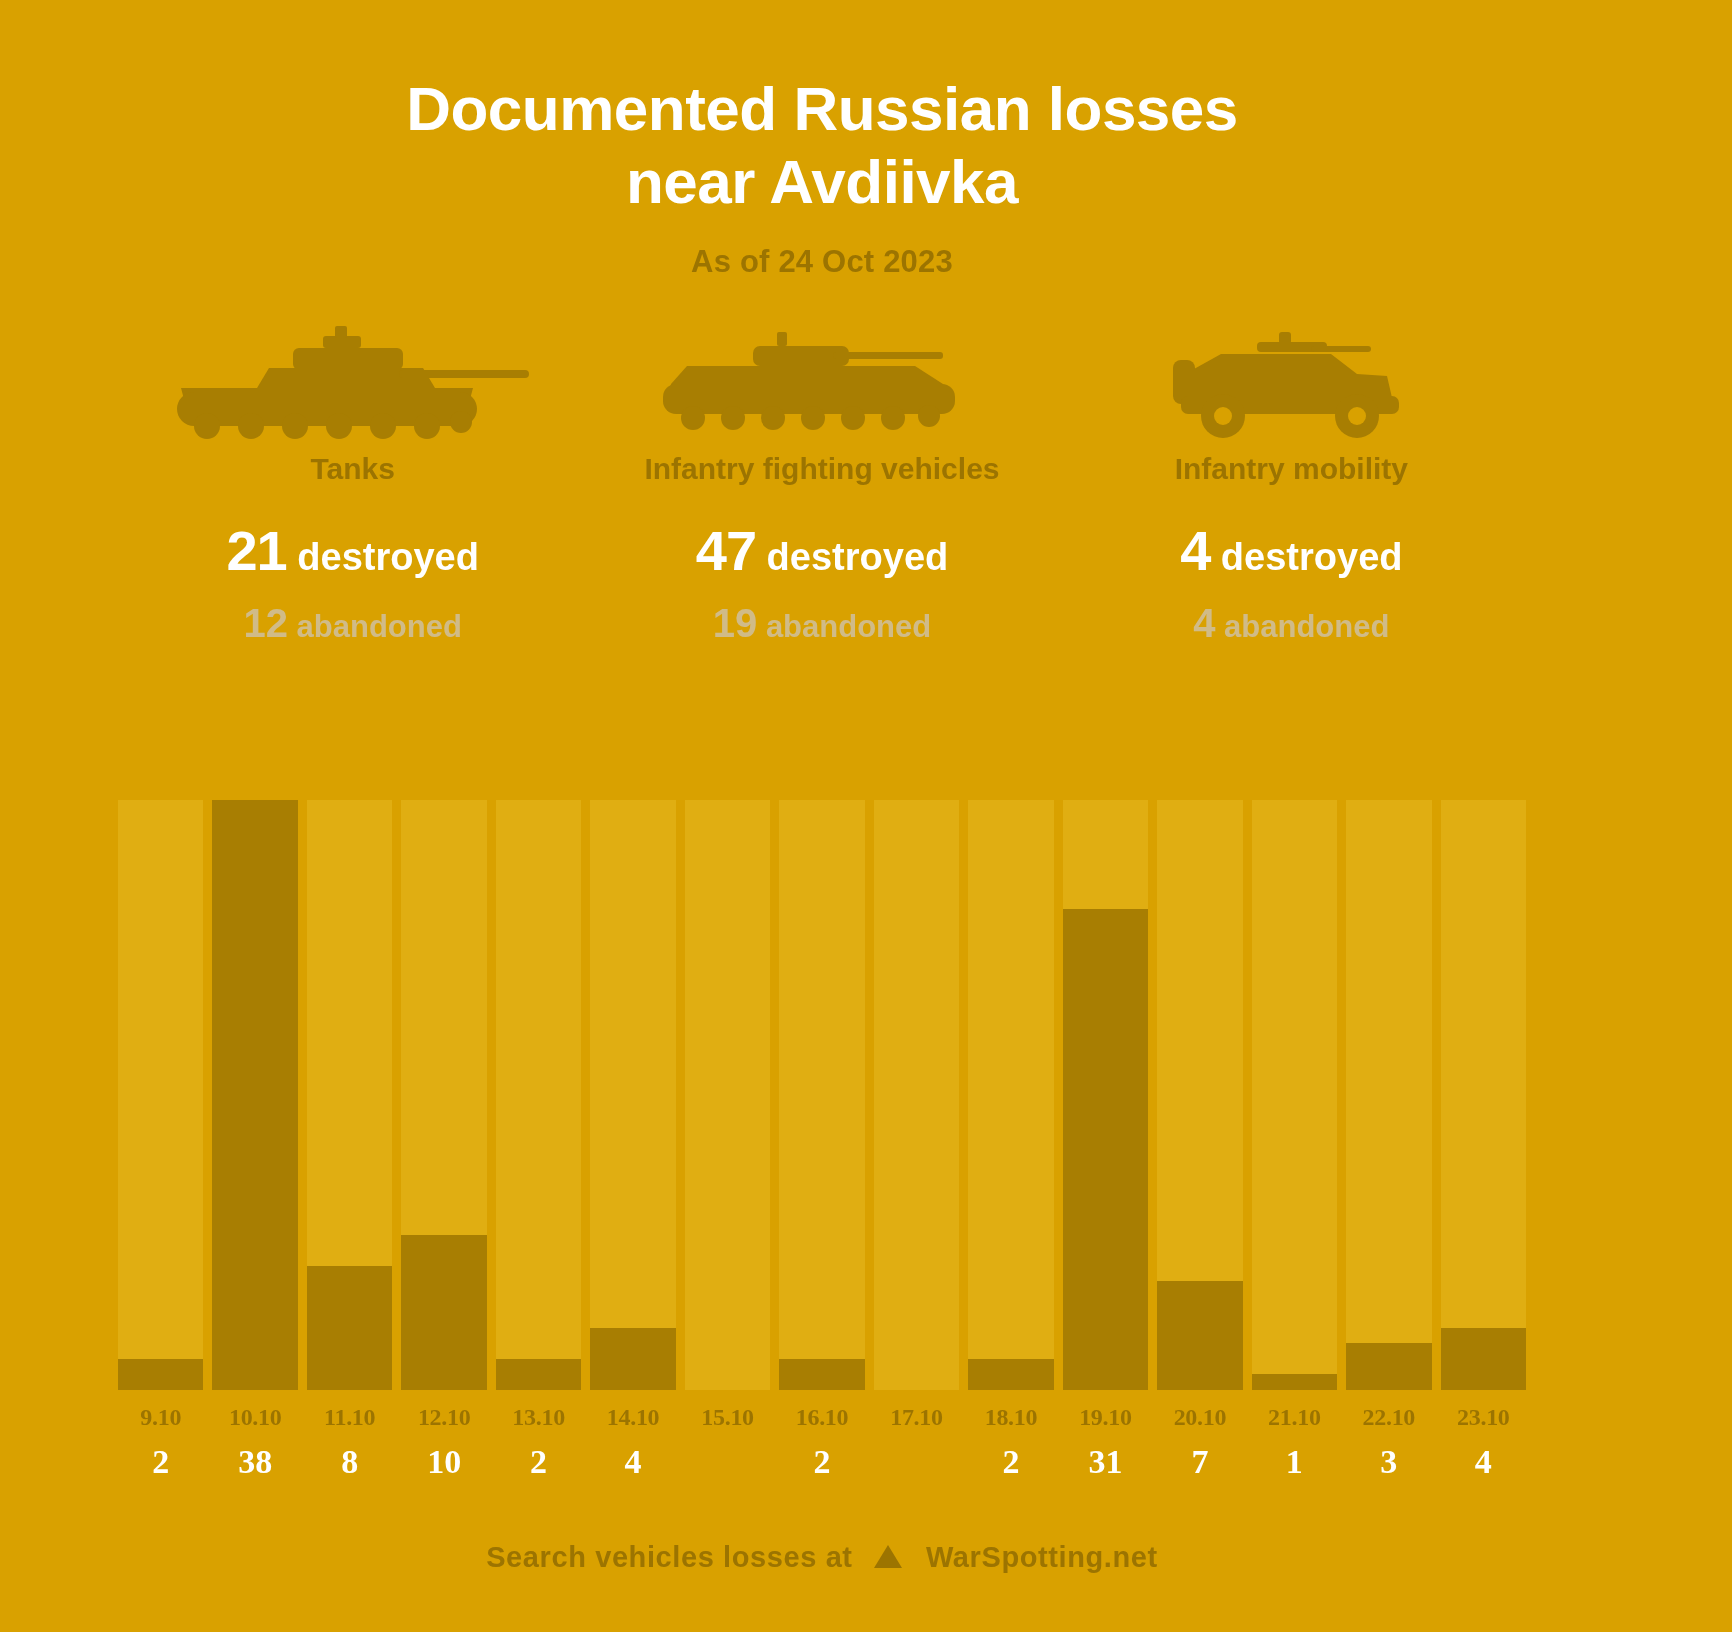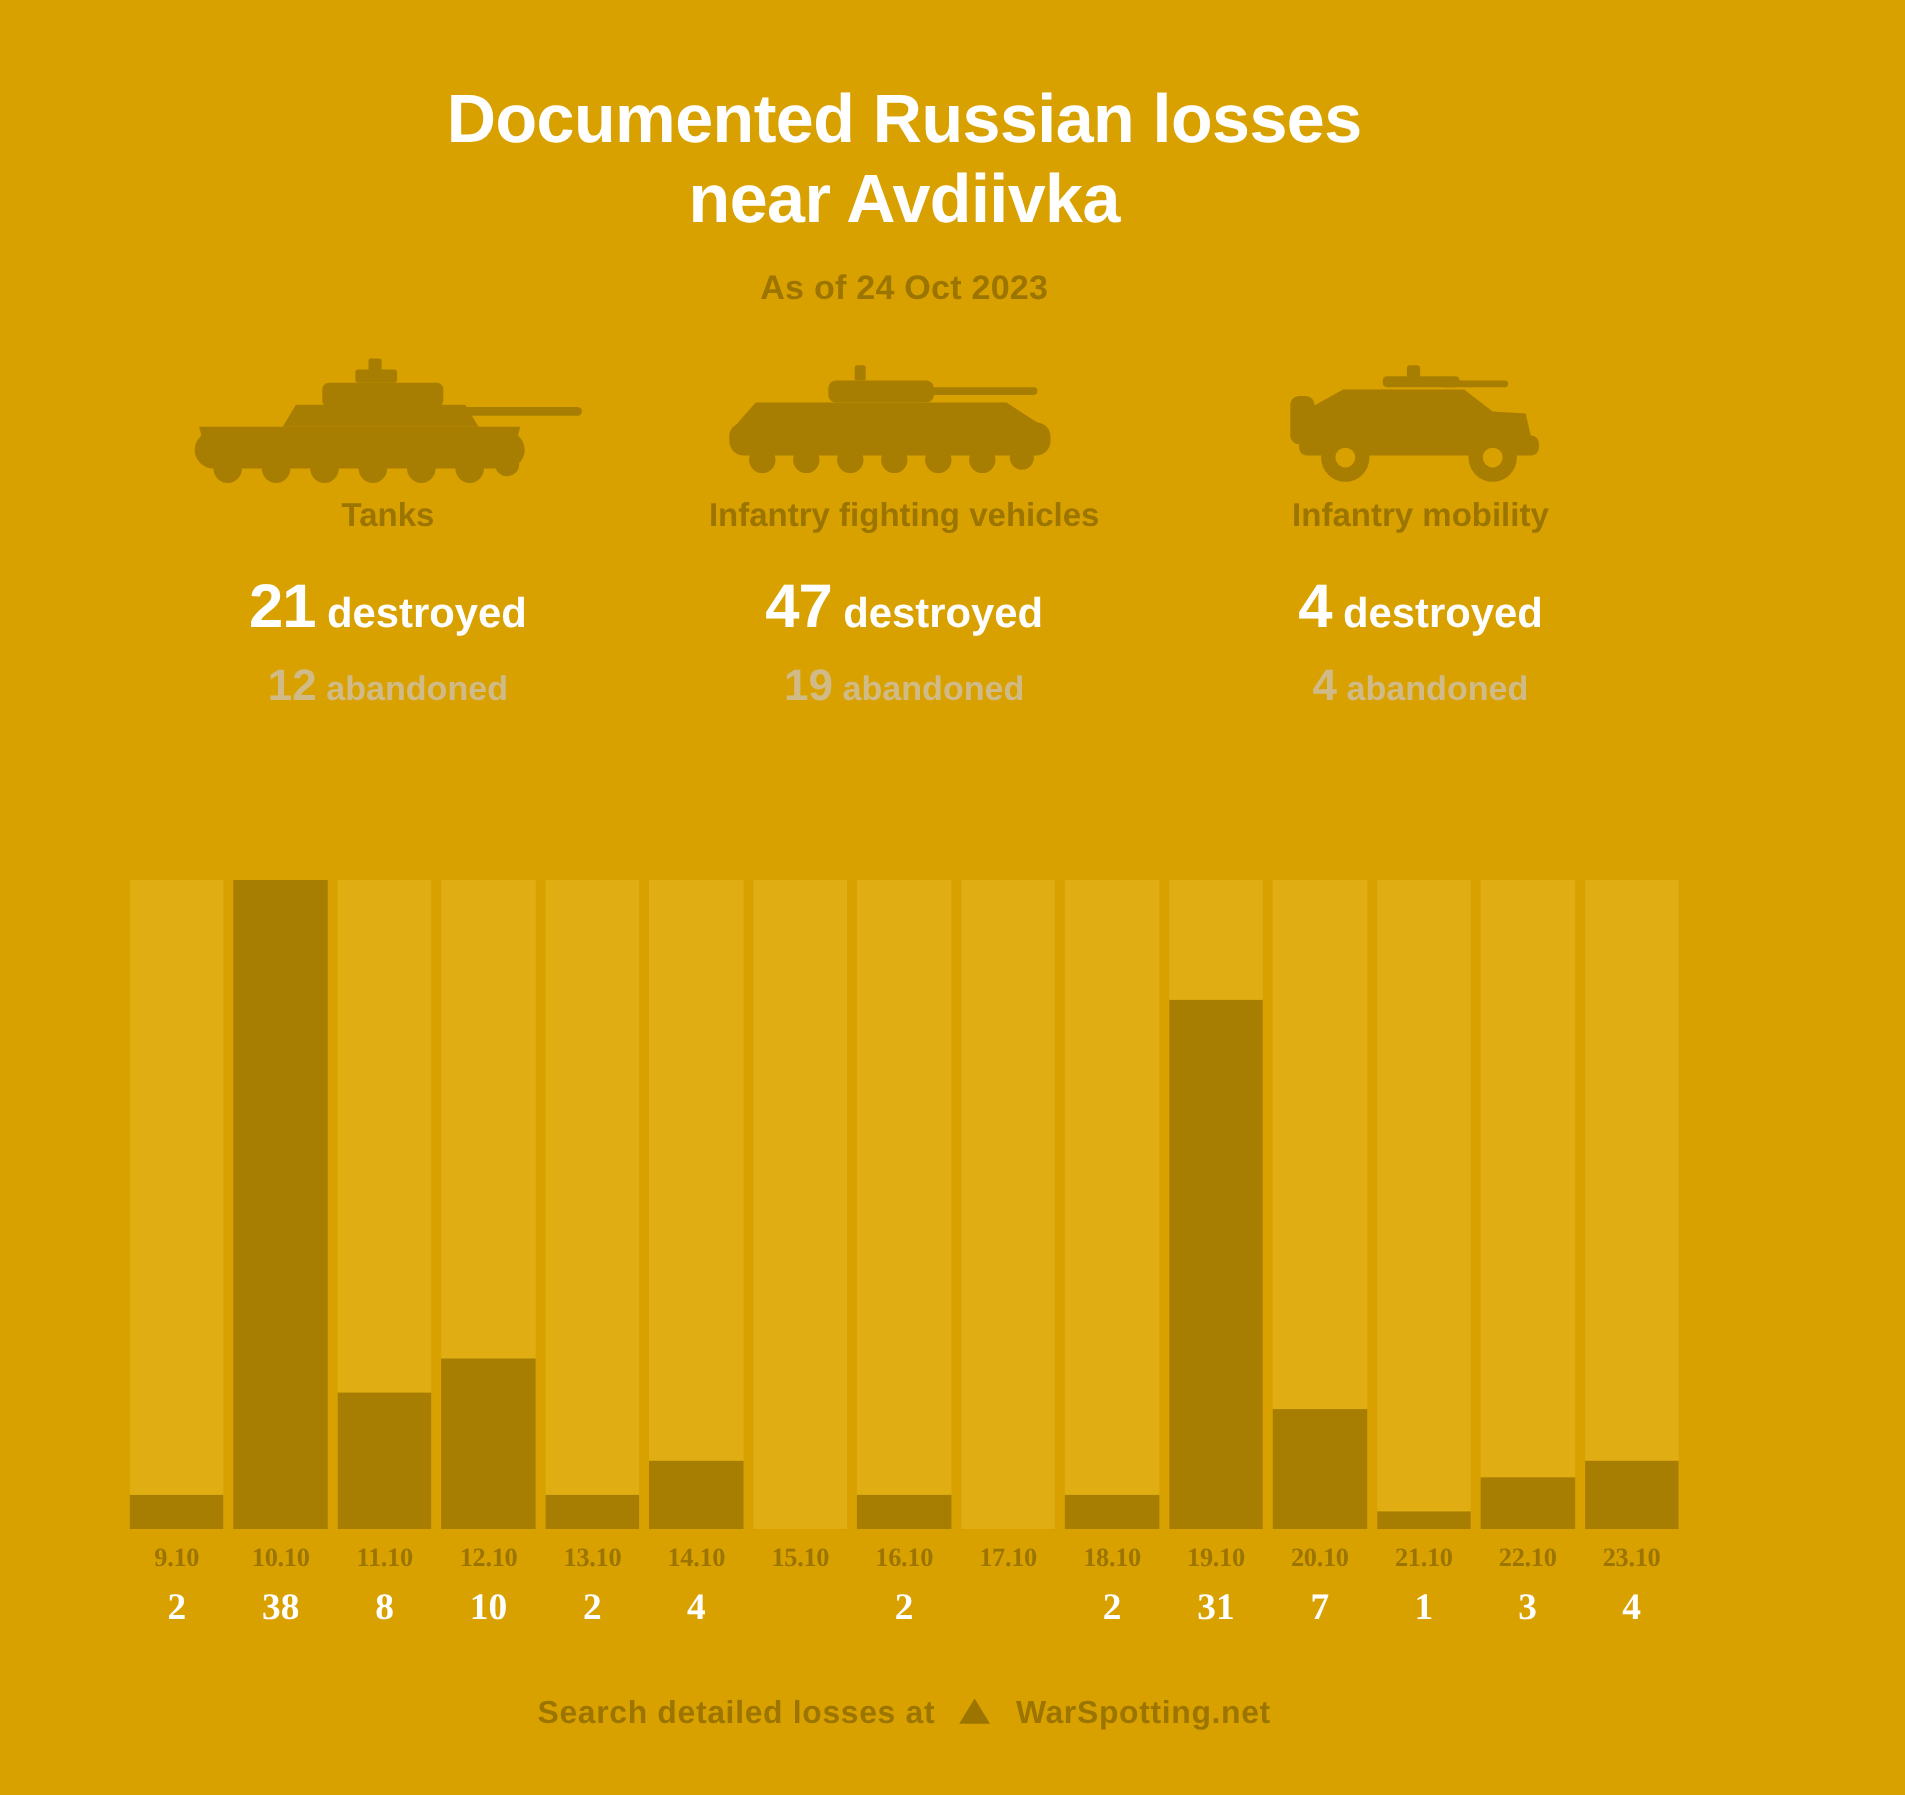--- a/index.html
+++ b/index.html
@@ -382,21 +382,21 @@
           <div class="axis-val">3</div>
         </div>
         <div class="axis-cell">
           <div class="axis-date">23.10</div>
           <div class="axis-val">4</div>
         </div>
       </div>
   </div>
 
   <div class="footer">
-    <span>Search detailed losses at</span>
+    <span>Search vehicles losses at</span>
     <span class="tri">
       <svg width="30" height="26" viewBox="0 0 30 26" aria-hidden="true">
         <polygon points="15,2 29,25 1,25" fill="#9c7400"></polygon>
       </svg>
     </span>
     <span class="site">WarSpotting.net</span>
   </div>
 
 </div>
 

